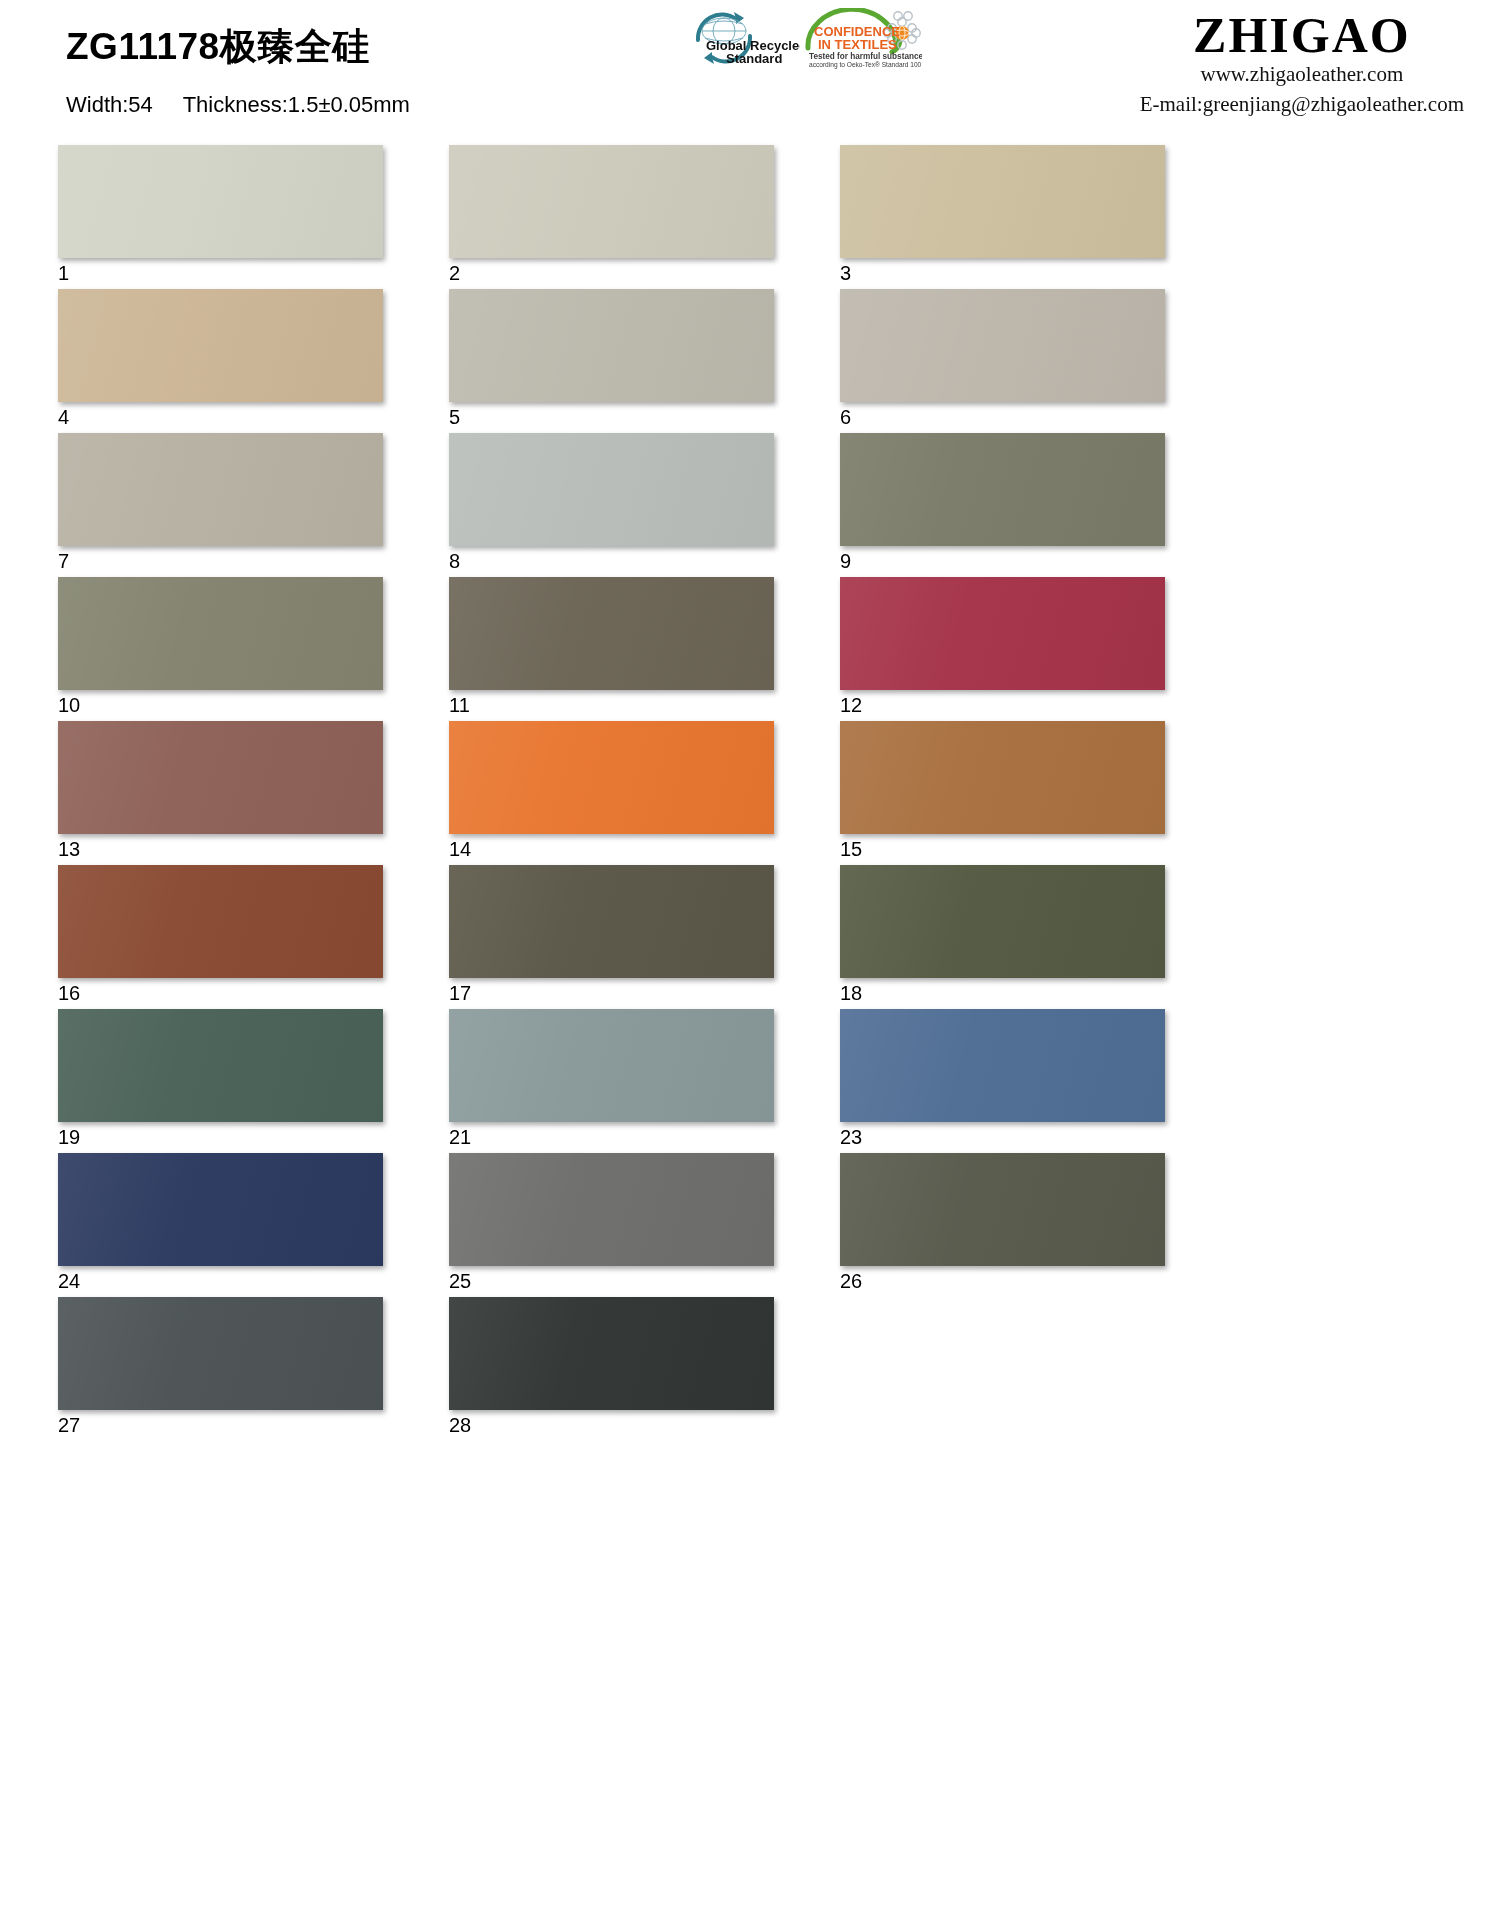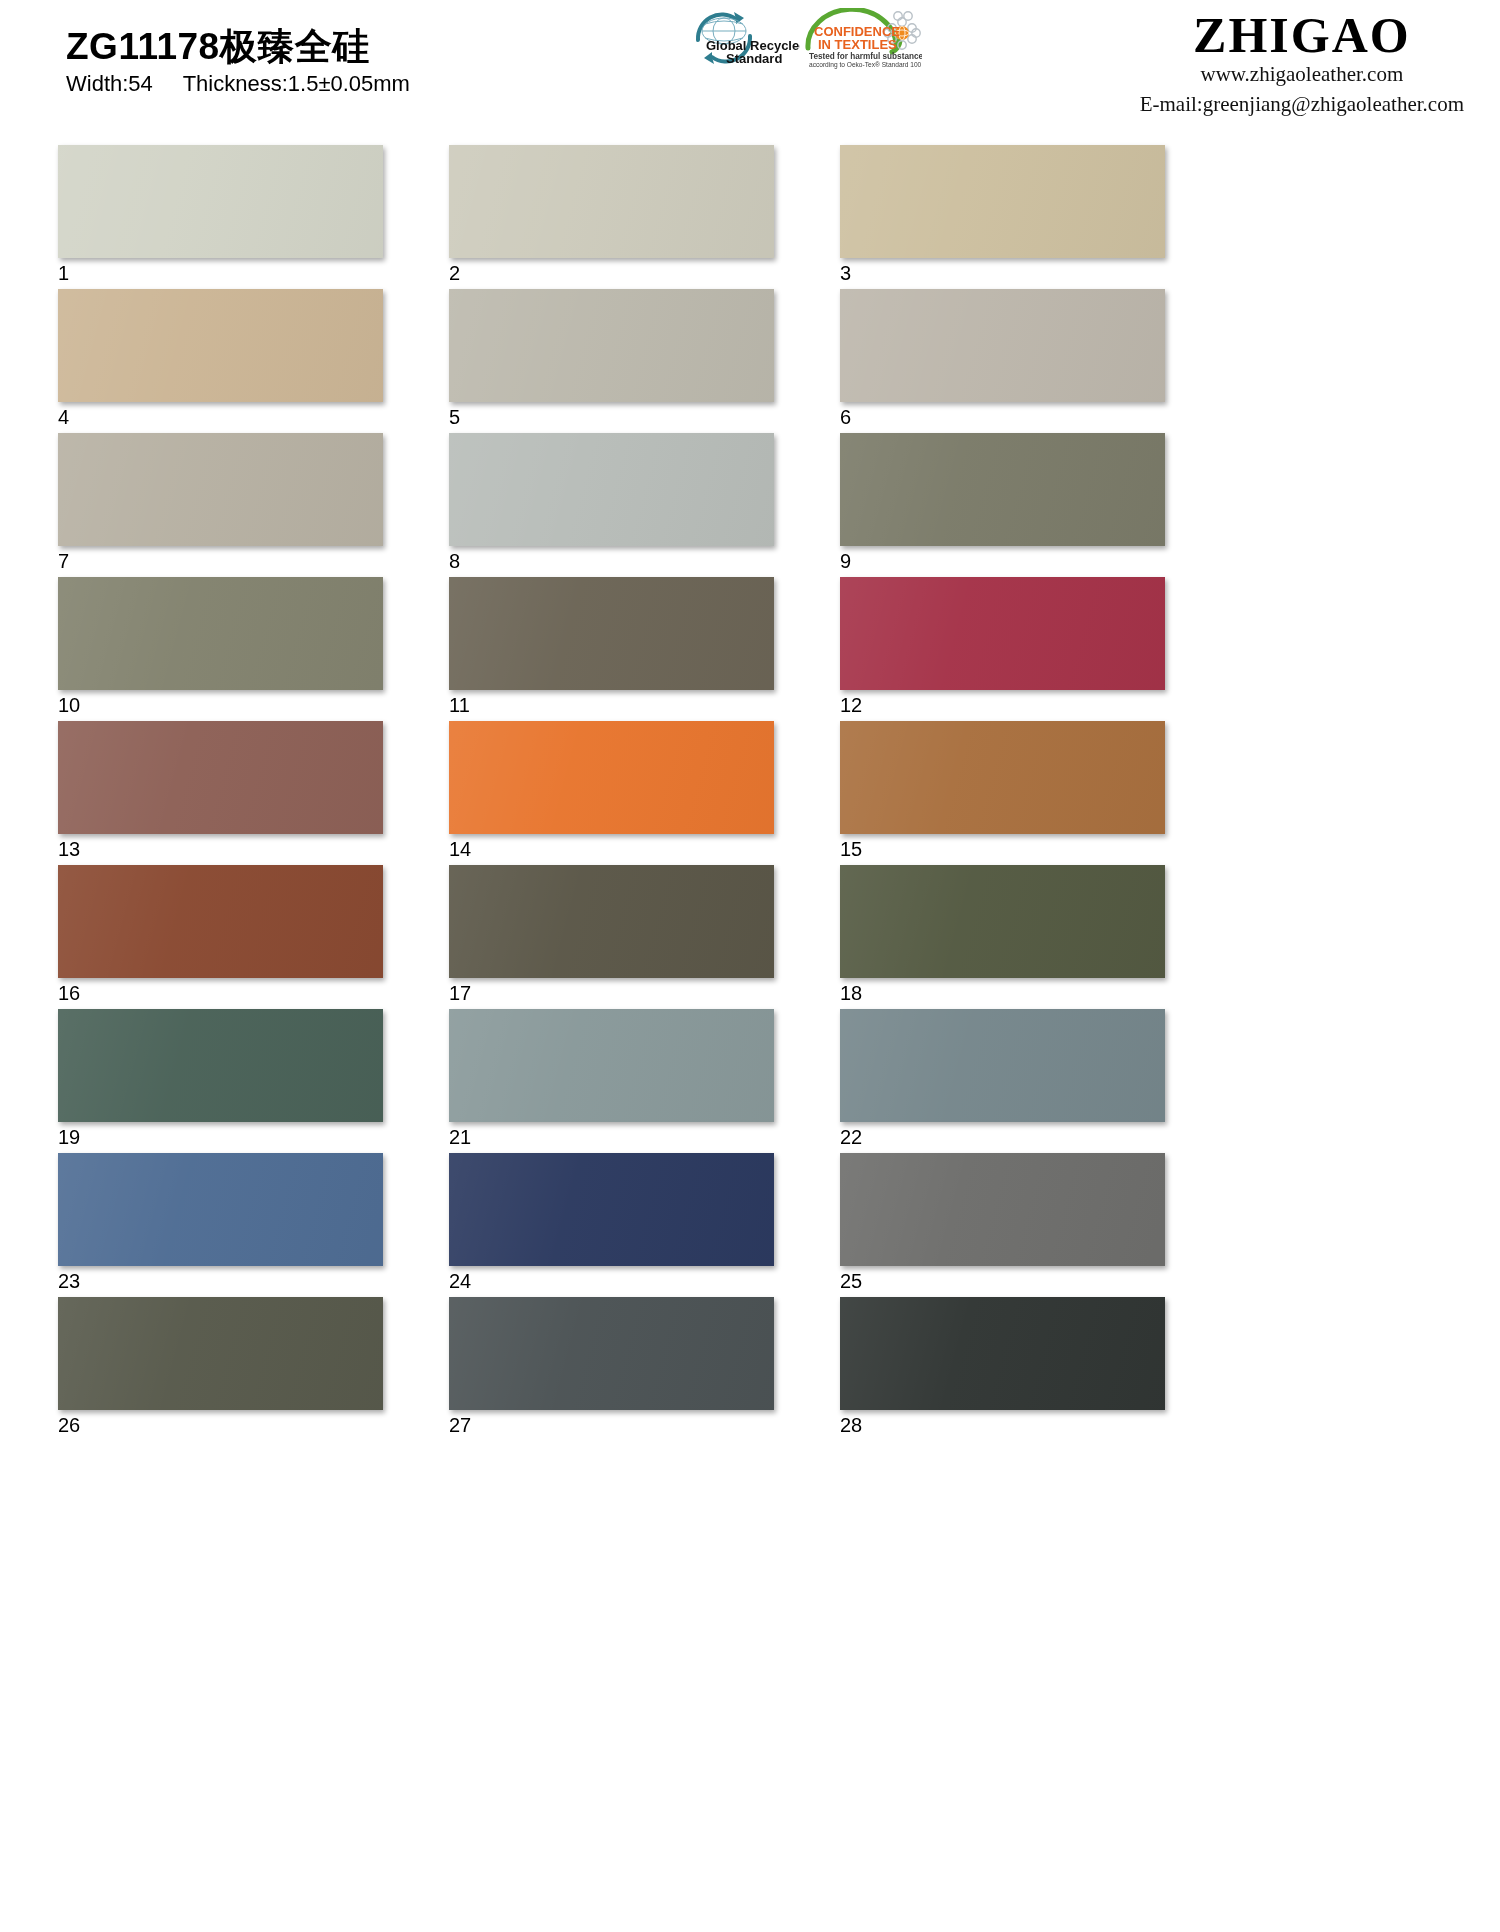--- a/index.html
+++ b/index.html
@@ -29,21 +29,21 @@
   }
   .product-title {
     font-size: 37px;
     font-weight: 700;
     letter-spacing: 0.5px;
     line-height: 1.05;
     color: #000000;
     white-space: nowrap;
   }
   .product-spec {
-    margin-top: 4px;
+    margin-top: 25px;
     font-size: 22px;
     font-weight: 400;
     color: #000000;
     white-space: nowrap;
   }
   .spec-gap { display: inline-block; width: 18px; }
 
   
   .grs-logo {
     position: absolute;
@@ -272,24 +272,20 @@
     </div>
     <div class="swatch-cell">
       <div class="swatch-chip" style="background-color: rgb(74, 98, 88);"></div>
       <div class="swatch-label">19</div>
     </div>
     <div class="swatch-cell">
       <div class="swatch-chip" style="background-color: rgb(137, 153, 154);"></div>
       <div class="swatch-label">21</div>
     </div>
     <div class="swatch-cell">
-      <div class="swatch-chip" style="background-color: rgb(118, 135, 140);"></div>
-      <div class="swatch-label">22</div>
-    </div>
-    <div class="swatch-cell">
       <div class="swatch-chip" style="background-color: rgb(79, 109, 148);"></div>
       <div class="swatch-label">23</div>
     </div>
     <div class="swatch-cell">
       <div class="swatch-chip" style="background-color: rgb(44, 58, 96);"></div>
       <div class="swatch-label">24</div>
     </div>
     <div class="swatch-cell">
       <div class="swatch-chip" style="background-color: rgb(110, 110, 108);"></div>
       <div class="swatch-label">25</div>

